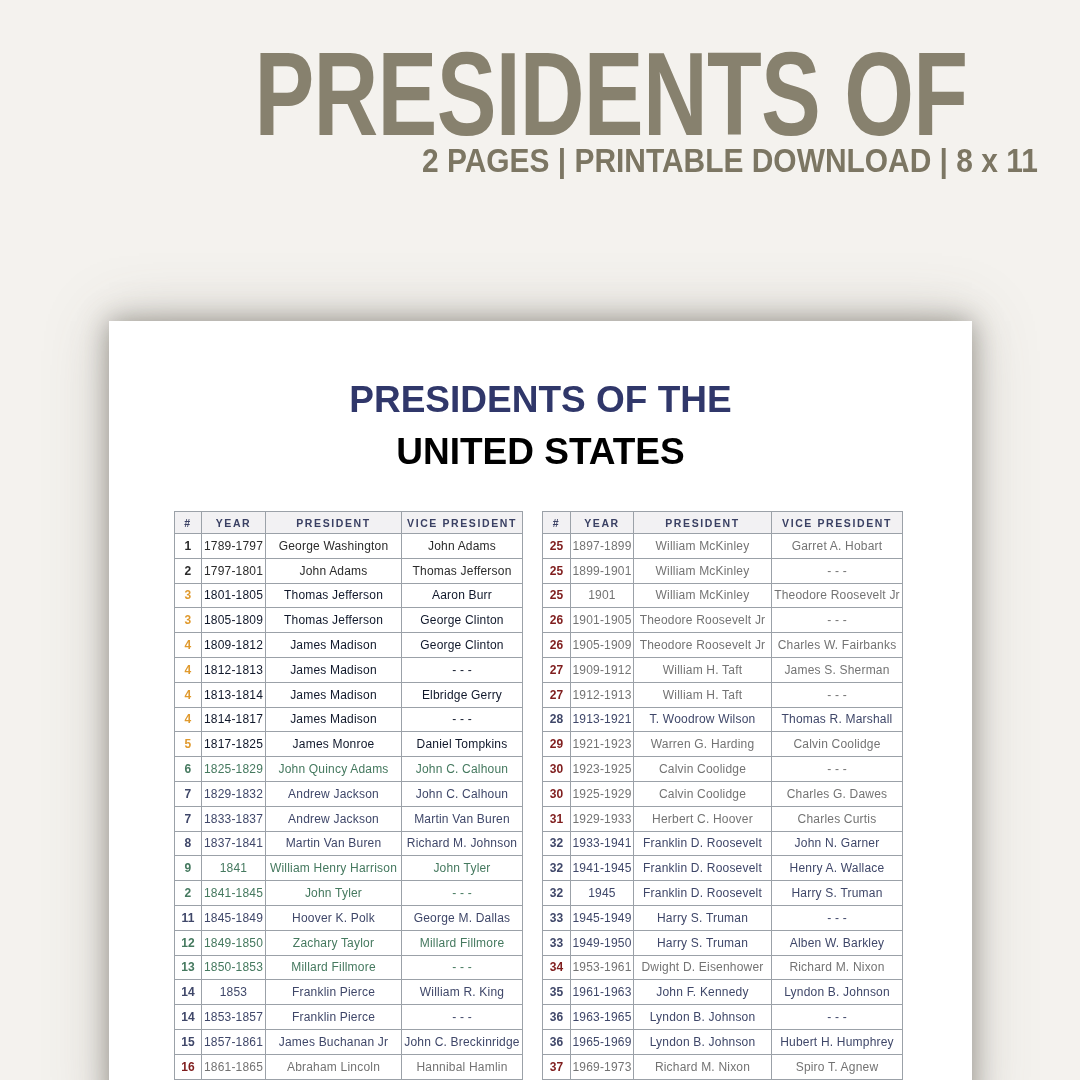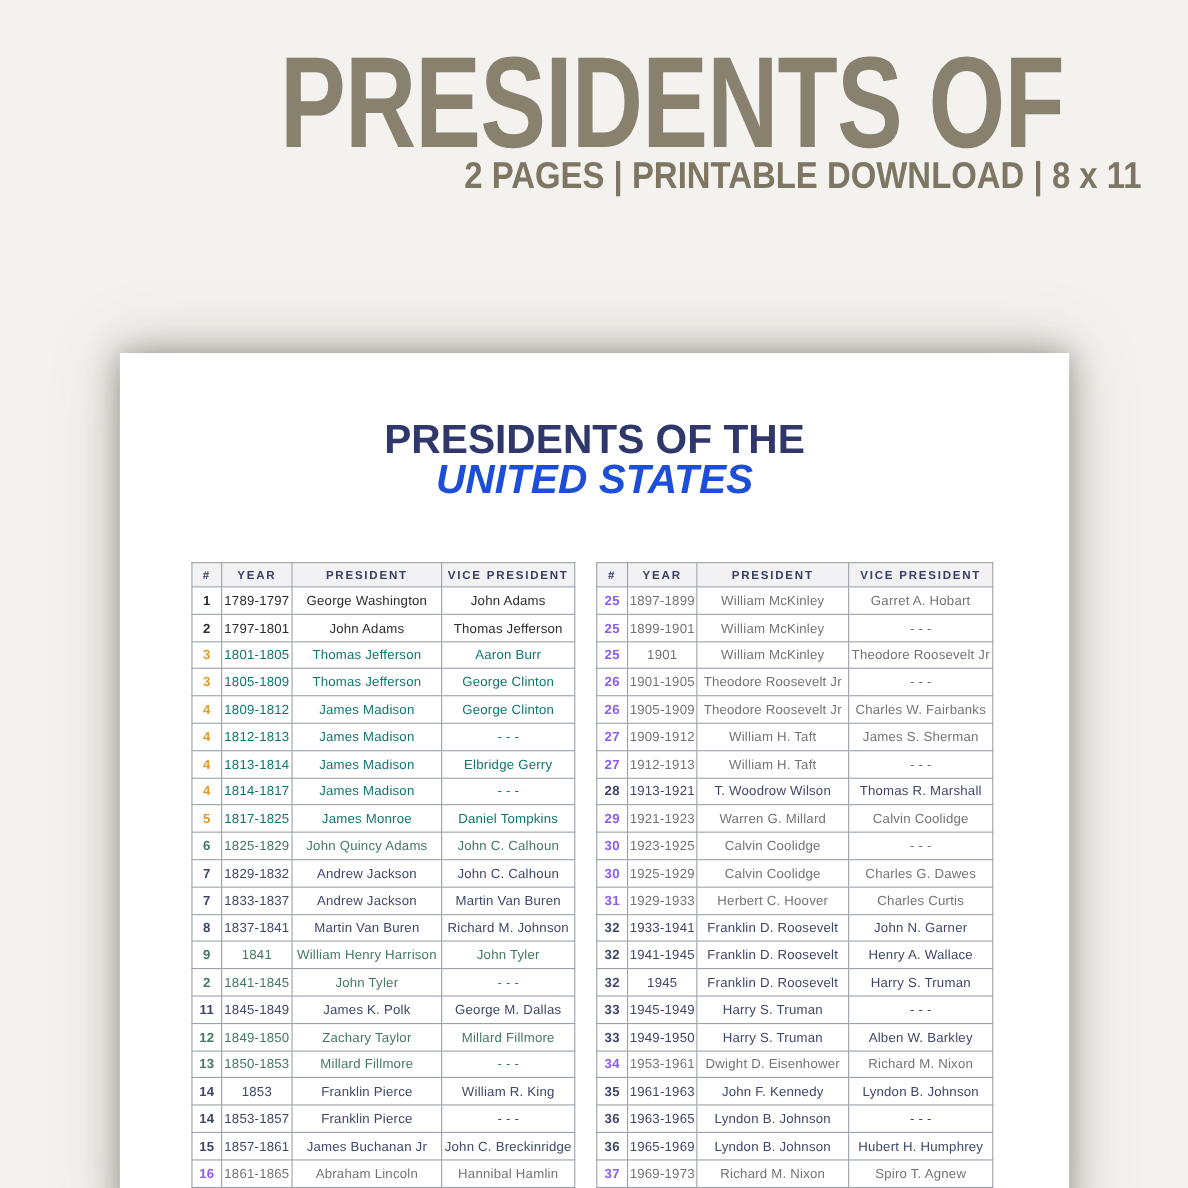--- a/index.html
+++ b/index.html
@@ -42,21 +42,21 @@
     width:863px; height:800px;
     background:#ffffff;
     box-shadow:0 0 26px rgba(90,85,75,0.55), 0 0 60px rgba(90,85,75,0.25);
   }
   .page-title-1, .page-title-2 {
     position:absolute; left:0; width:100%;
     text-align:center; font-weight:bold; font-size:37px;
     letter-spacing:0px; line-height:1;
   }
   .page-title-1 { top:60px; color:#30376a; }
-  .page-title-2 { top:96px; color:#1d4ed8;font-style:italic; }
+  .page-title-2 { top:112px; color:#000000; }
 
   
   table.ptable {
     position:absolute; top:190px;
     border-collapse:collapse;
     table-layout:fixed;
     border:1.5px solid #878d94;
     background:#fff;
   }
   #table-left  { left:65px;  width:349px; }
@@ -80,25 +80,25 @@
   .ptable td.num { font-weight:bold; }
   #table-left  col.c-num  { width:27px; }
   #table-left  col.c-year { width:64px; }
   #table-left  col.c-pres { width:136px; }
   #table-right col.c-num  { width:28px; }
   #table-right col.c-year { width:63px; }
   #table-right col.c-pres { width:138px; }
 
   
   tr.c-black  td { color:#2b2b2b; }
-  tr.c-orange td { color:#0f766e; }
+  tr.c-orange td { color:#0f172a; }
   tr.c-green  td { color:#45795f; }
   tr.c-navy   td { color:#3f4769; }
   tr.c-red    td { color:#737373; }
-  tr.c-red    td.num { color:#8b5cf6; }
+  tr.c-red    td.num { color:#7f1d1d; }
   tr.c-orange td.num { color:#e09a2e; }
 </style>
 </head>
 <body>
 
 <div class="banner">
   <div class="bt-line">
     <span class="condense">PRESIDENTS OF</span>
   </div>
   <div class="banner-subtitle">
@@ -212,21 +212,21 @@
         </tr>
         <tr class="c-green">
           <td class="num">2</td>
           <td class="year">1841-1845</td>
           <td class="pres">John Tyler</td>
           <td class="vp">- - -</td>
         </tr>
         <tr class="c-navy">
           <td class="num">11</td>
           <td class="year">1845-1849</td>
-          <td class="pres">James K. Polk</td>
+          <td class="pres">Hoover K. Polk</td>
           <td class="vp">George M. Dallas</td>
         </tr>
         <tr class="c-green">
           <td class="num">12</td>
           <td class="year">1849-1850</td>
           <td class="pres">Zachary Taylor</td>
           <td class="vp">Millard Fillmore</td>
         </tr>
         <tr class="c-green">
           <td class="num">13</td>
@@ -321,21 +321,21 @@
         </tr>
         <tr class="c-navy">
           <td class="num">28</td>
           <td class="year">1913-1921</td>
           <td class="pres">T. Woodrow Wilson</td>
           <td class="vp">Thomas R. Marshall</td>
         </tr>
         <tr class="c-red">
           <td class="num">29</td>
           <td class="year">1921-1923</td>
-          <td class="pres">Warren G. Millard</td>
+          <td class="pres">Warren G. Harding</td>
           <td class="vp">Calvin Coolidge</td>
         </tr>
         <tr class="c-red">
           <td class="num">30</td>
           <td class="year">1923-1925</td>
           <td class="pres">Calvin Coolidge</td>
           <td class="vp">- - -</td>
         </tr>
         <tr class="c-red">
           <td class="num">30</td>

